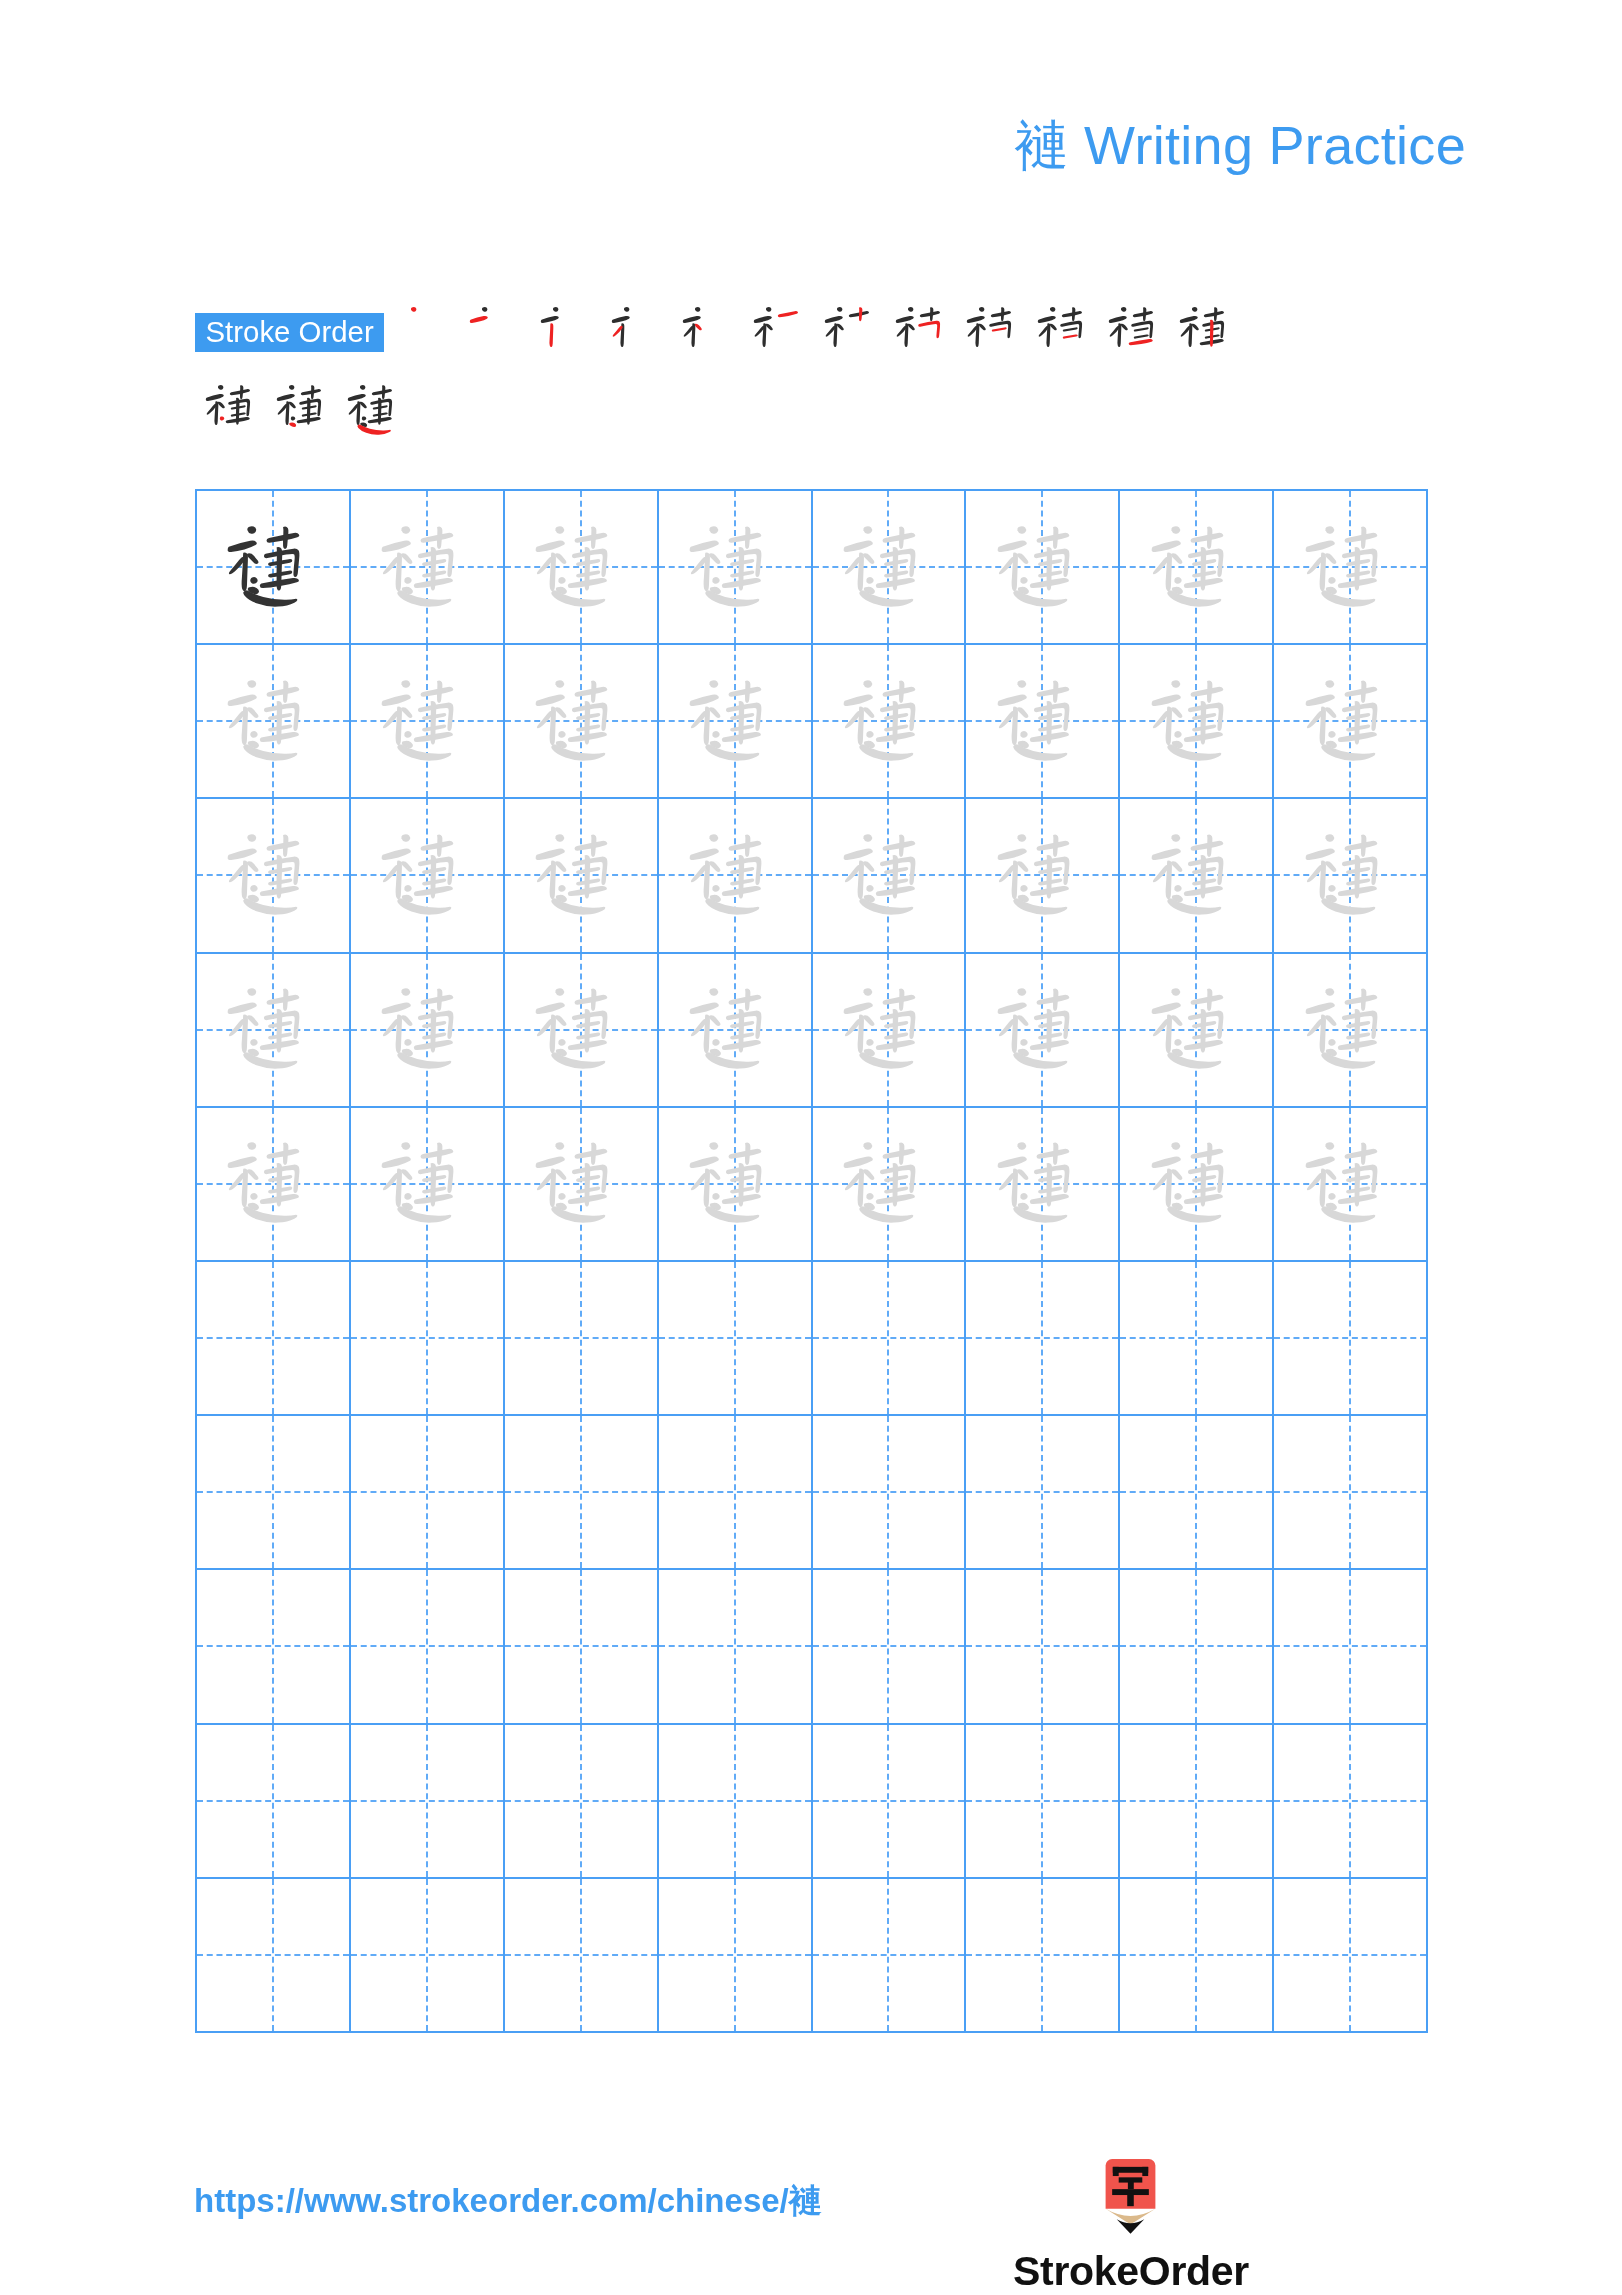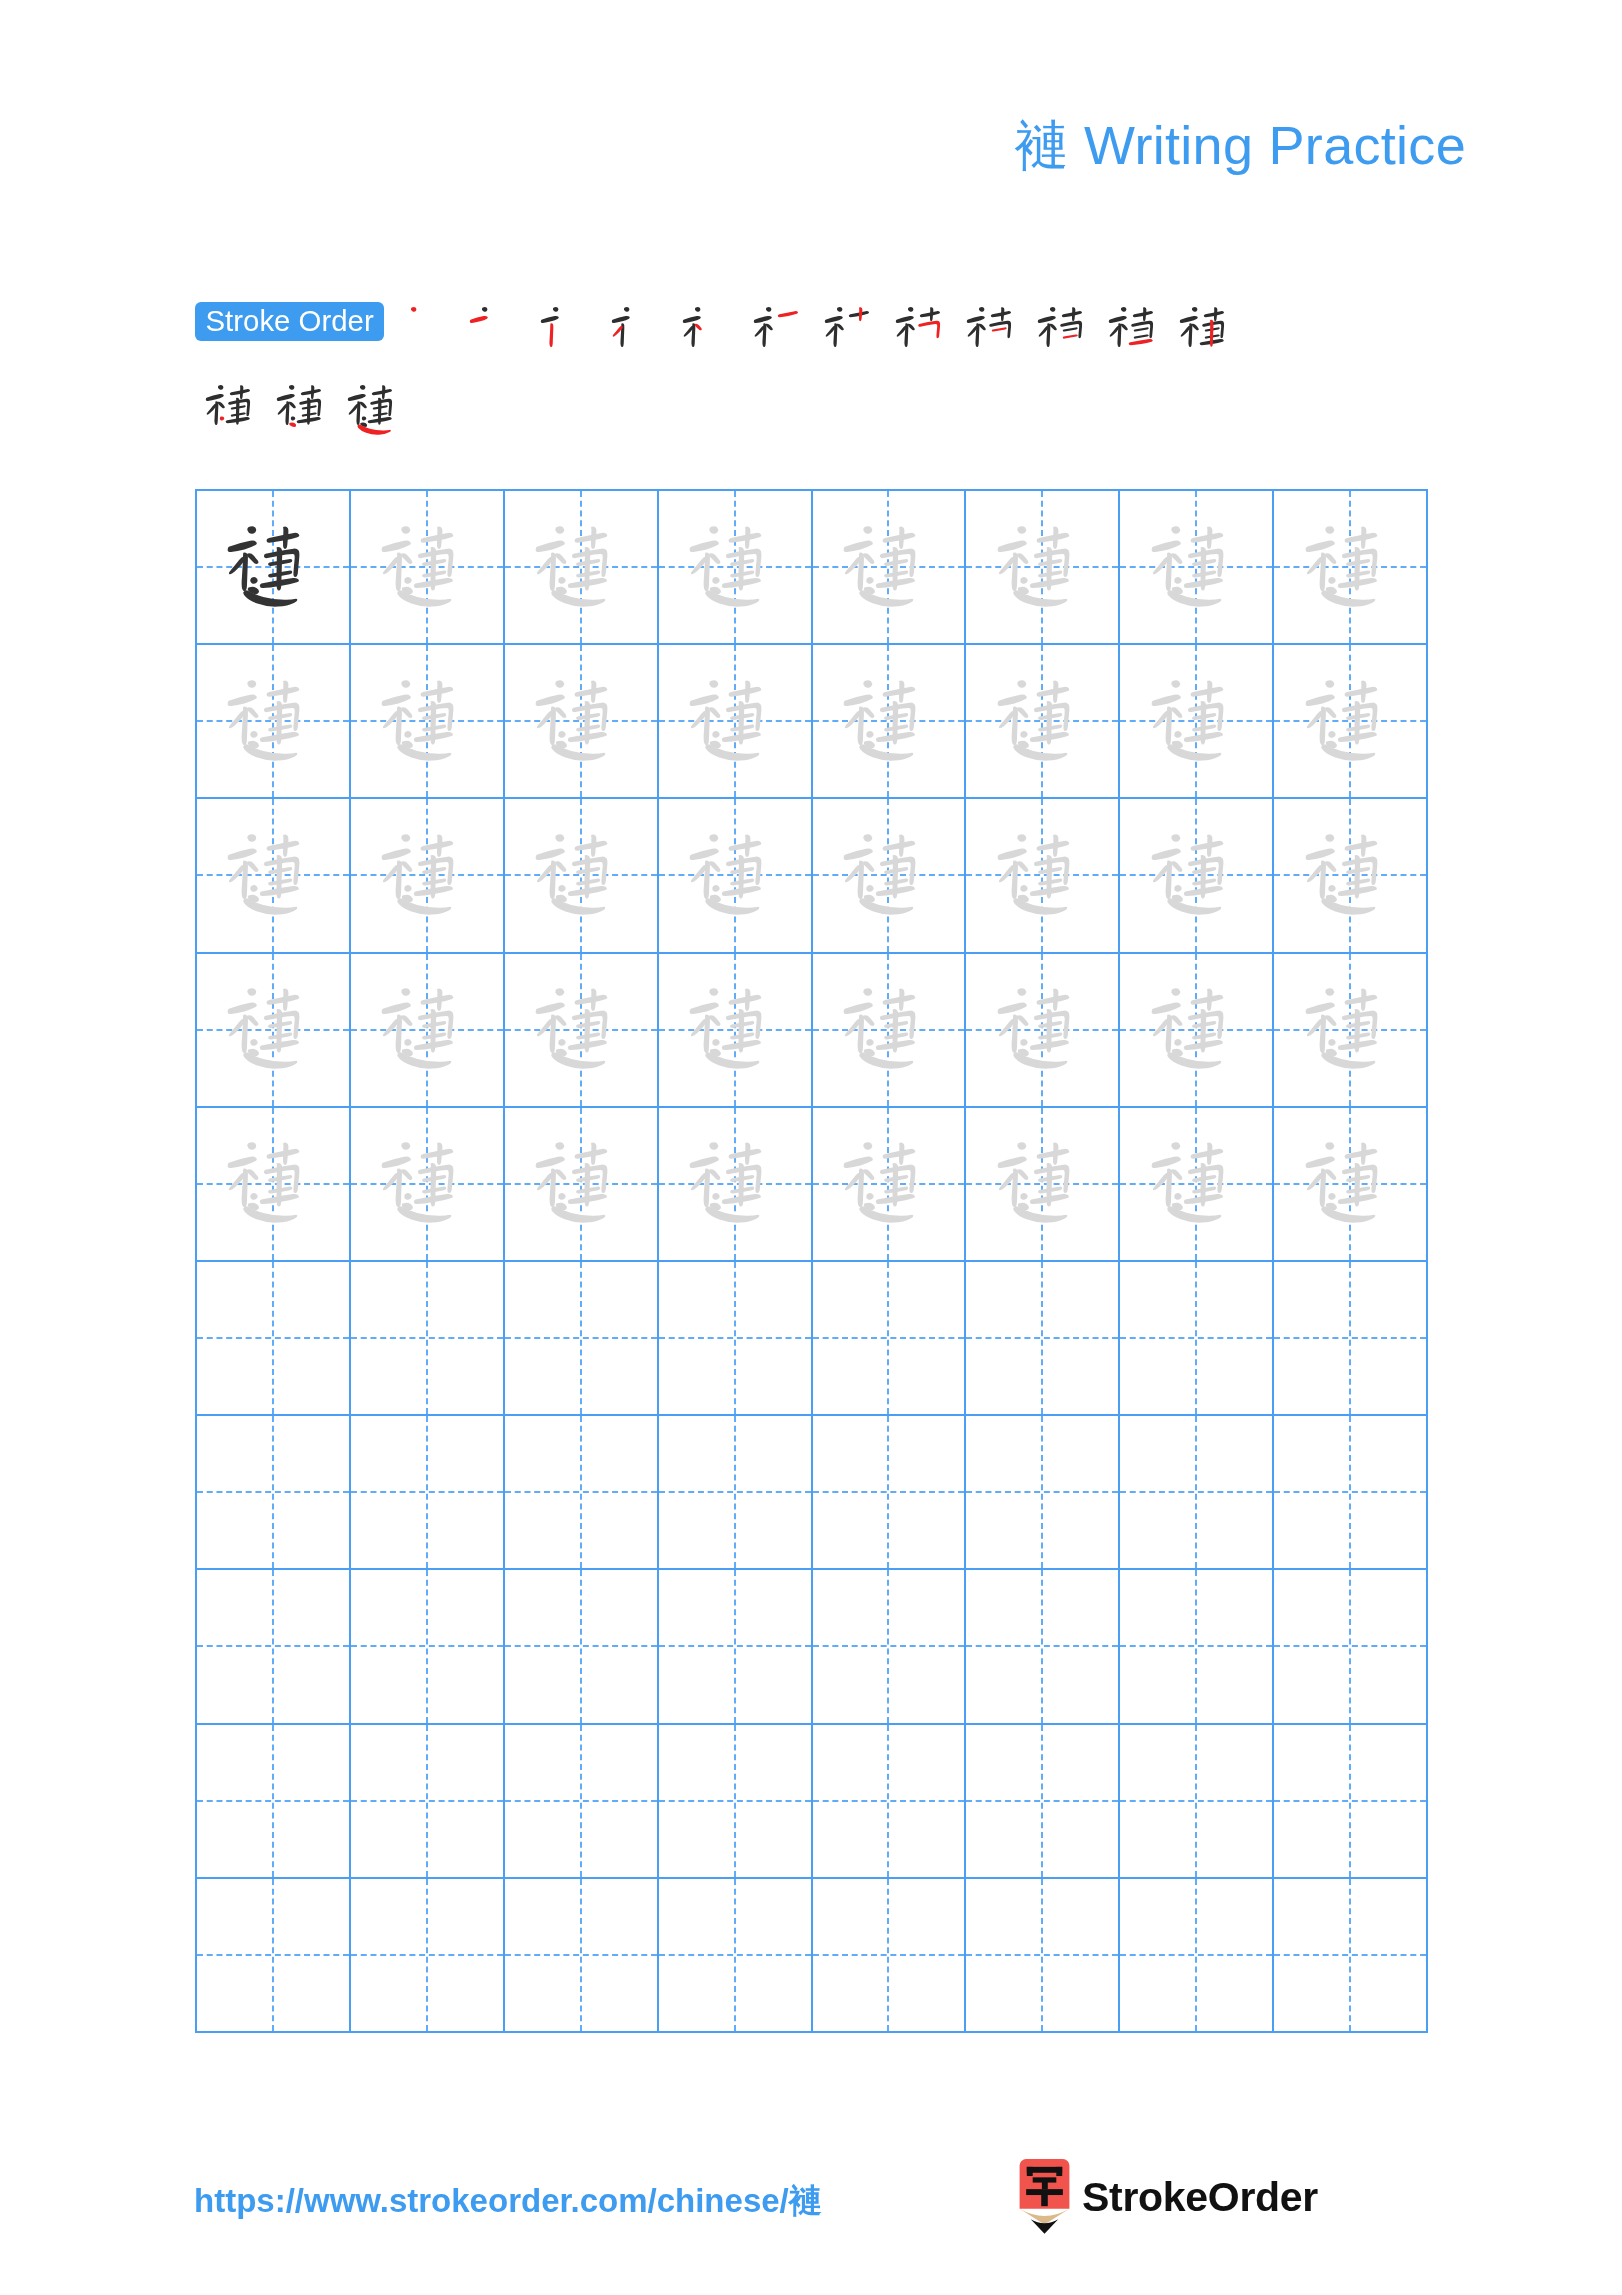--- a/index.html
+++ b/index.html
@@ -49,27 +49,27 @@
     padding-left: 2.6px;
   }
   #stroke-order-badge {
     display: inline-flex;
     align-items: center;
     justify-content: center;
     background: #3d9bf0;
     color: #ffffff;
     font-size: 29.4px;
     font-weight: 400;
-    border-radius: 6px;
+    border-radius: 0;
     padding: 3.9px 10.5px 5.9px 10.5px;
     height: 39px;
     box-sizing: border-box;
     white-space: nowrap;
     margin-right: 6.5px;
-    margin-top: 6px;
+    margin-top: 17px;
   }
   .stroke-step {
     width: 71px;
     height: 73px;
     position: relative;
     flex: 0 0 auto;
   }
   .stroke-step svg {
     width: 71px;
     height: 73px;
@@ -147,21 +147,22 @@
     white-space: nowrap;
     text-decoration: none;
     font-weight: bold;
   }
   #footer-brand {
     position: absolute;
     left: 1013px;
     top: 2159px;
     display: flex;
     align-items: center;
-    gap: 6px;
+    gap: 13px;
+    flex-direction: column;
   }
   #brand-logo-icon {
     width: 63px;
     height: 76px;
     display: block;
   }
   #brand-name {
     font-size: 41px;
     font-weight: bold;
     color: #111111;

